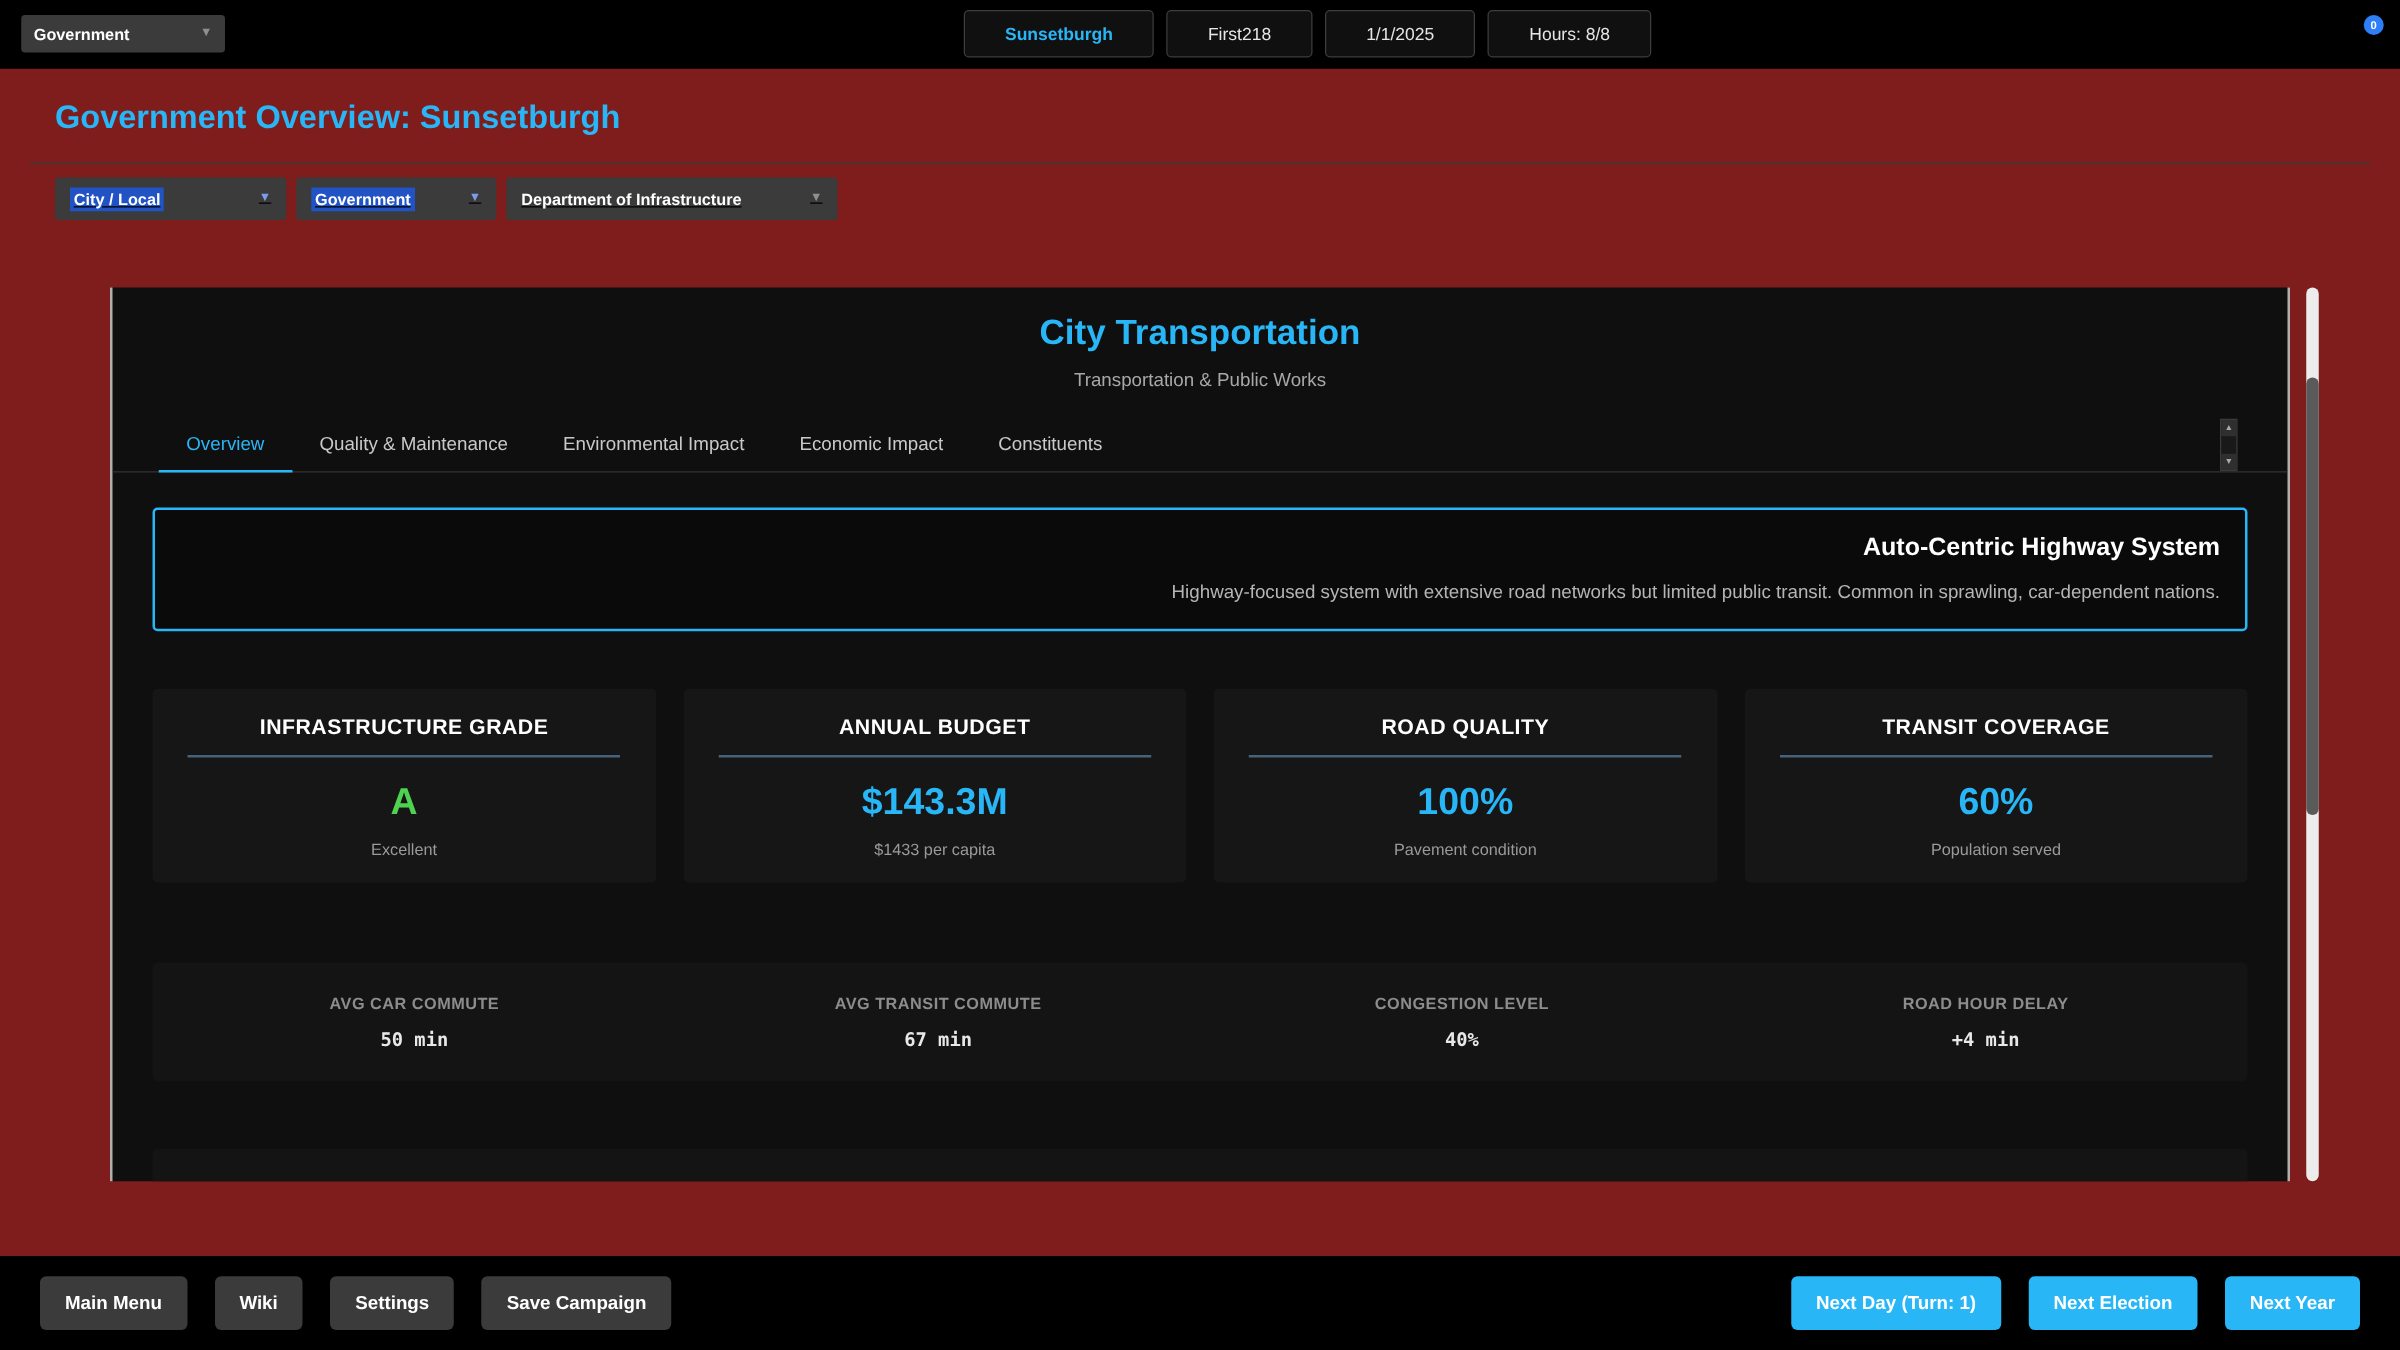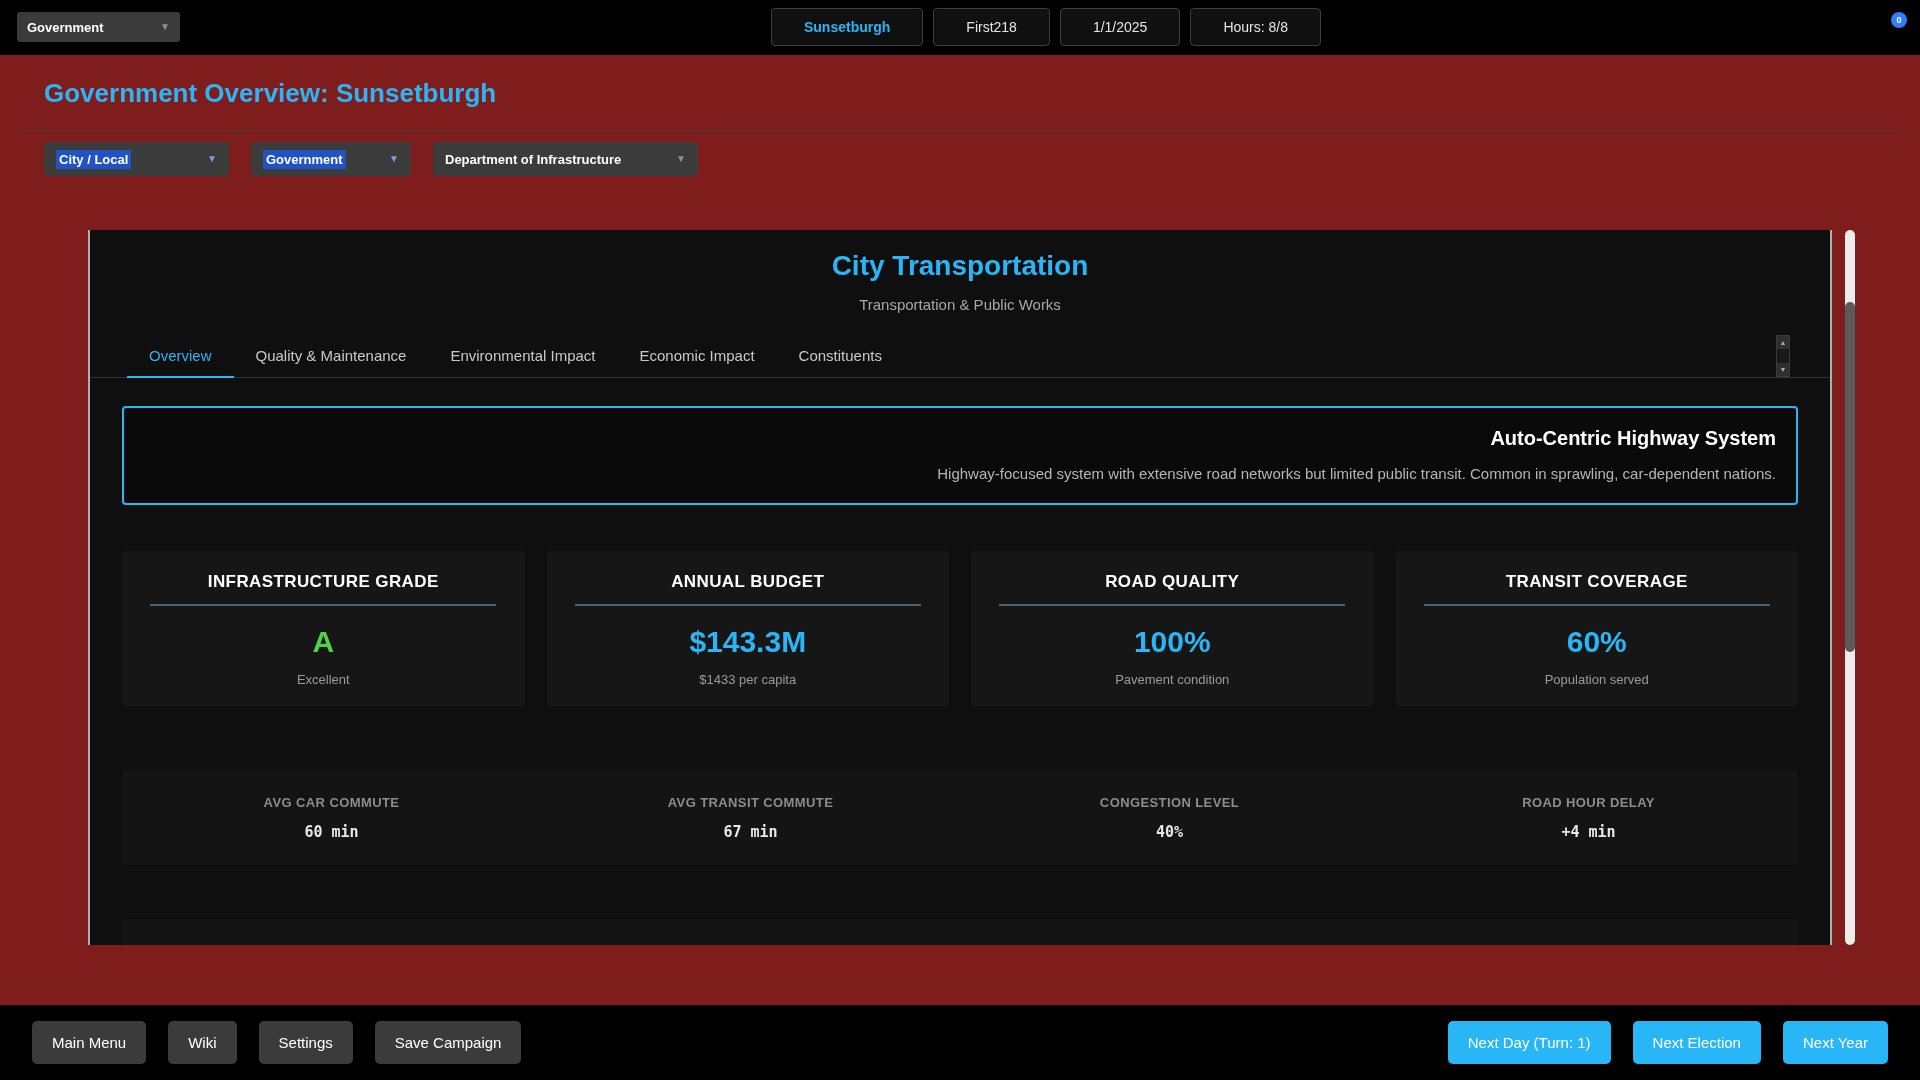--- a/index.html
+++ b/index.html
@@ -22,21 +22,21 @@
   .tb-btn.city { color:#29b6f6; font-weight:bold; }
   .badge { position:absolute; right:13px; top:12px; width:16px; height:16px; border-radius:50%;
            background:#2d7ef7; color:#fff; font-size:9px; font-weight:bold;
            display:flex; align-items:center; justify-content:center; cursor:pointer; }
 
   
   .main { position:absolute; top:55px; left:0; right:0; height:950px; background:#7f1d1d; }
   .page-title { color:#29b6f6; font-size:26px; font-weight:bold; padding:23px 0 0 44px; }
   .heading-divider { height:1px; background:#3c3c3c; margin:21px 24px 0; }
 
-  .filters { display:flex; gap:22px; margin:11px 0 0 44px; }
+  .filters { display:flex; gap:8px; margin:11px 0 0 44px;text-decoration:underline; }
   .filter-btn { height:34px; background:#3b3b3b; border:none; border-radius:3px; color:#fff;
                 font-weight:bold; font-size:13px; display:flex; align-items:center;
                 justify-content:space-between; padding:0 12px; font-family:inherit; cursor:pointer; }
   .filter-lvl { width:185px; } .filter-branch { width:160px; } .filter-dept { width:265px; }
   .filter-btn .label.hl { background:#2153c5; padding:2px 3px; }
 
   
   .panel-area { position:relative; margin-top:54px; height:715px; }
   .panel { width:1744px; margin:0 auto; height:715px; background:#0f0f0f; position:relative;
            border-left:2px solid rgba(230,230,230,.75); border-right:2px solid rgba(230,230,230,.75);
@@ -80,21 +80,21 @@
   .outer-scrollbar { position:absolute; right:65px; top:0; width:10px; height:715px;
                      background:#ececec; border-radius:5px; cursor:pointer; }
   .outer-scrollbar .thumb { position:absolute; left:0; top:72px; width:10px; height:350px;
                             background:#5a5a5a; border-radius:5px; }
 
   
   .bottombar { position:absolute; bottom:0; left:0; right:0; height:75px; background:#000;
                display:flex; align-items:center; justify-content:space-between; padding:0 32px; }
   .bb-left, .bb-right { display:flex; gap:22px; }
   .btn-gray, .btn-cyan { height:43px; padding:12px 20px; border:none; border-radius:5px;
-               color:#fff; font-weight:normal; font-size:15px; font-family:inherit; cursor:pointer; }
+               color:#fff; font-weight:bold; font-size:15px; font-family:inherit; cursor:pointer; }
   .btn-gray { background:#3b3b3b; }
   .btn-cyan { background:#29b6f6; }
 </style>
 </head>
 <body>
 
 <div class="viewport">
 
   <header class="topbar">
     <button class="gov-menu">
@@ -175,21 +175,21 @@
             <div class="card-label">TRANSIT COVERAGE</div>
             <div class="card-underline"></div>
             <div class="card-value cyan">60%</div>
             <div class="card-caption">Population served</div>
           </div>
         </div>
 
         <div class="mini-stats">
           <div class="mini">
             <div class="mini-label">AVG CAR COMMUTE</div>
-            <div class="mini-value">60 min</div>
+            <div class="mini-value">50 min</div>
           </div>
           <div class="mini">
             <div class="mini-label">AVG TRANSIT COMMUTE</div>
             <div class="mini-value">67 min</div>
           </div>
           <div class="mini">
             <div class="mini-label">CONGESTION LEVEL</div>
             <div class="mini-value">40%</div>
           </div>
           <div class="mini">

